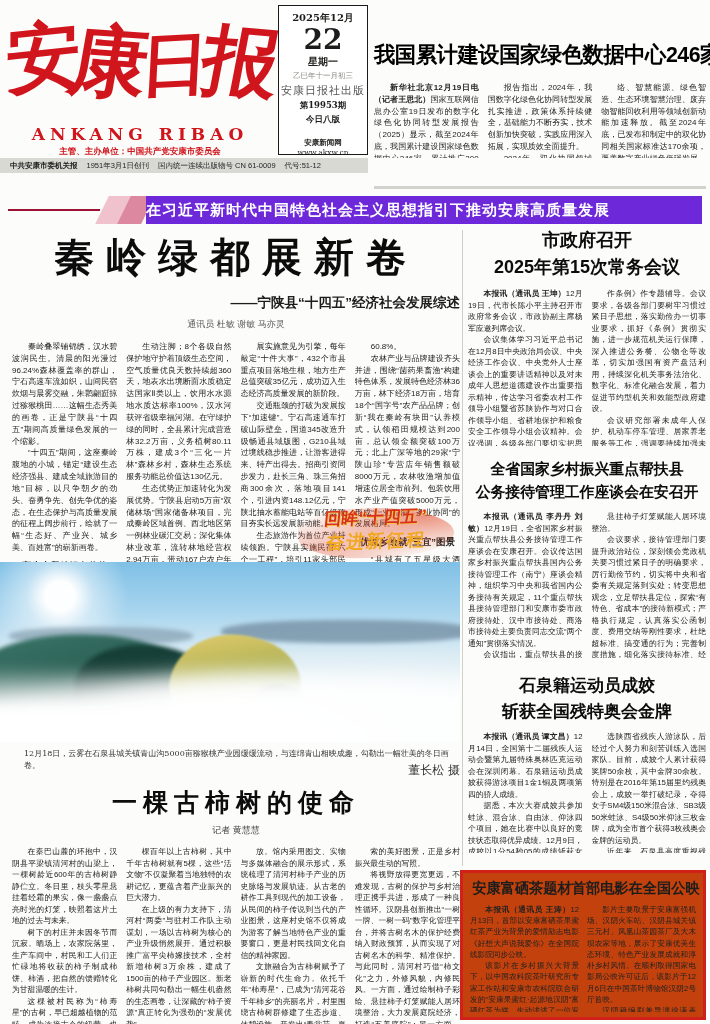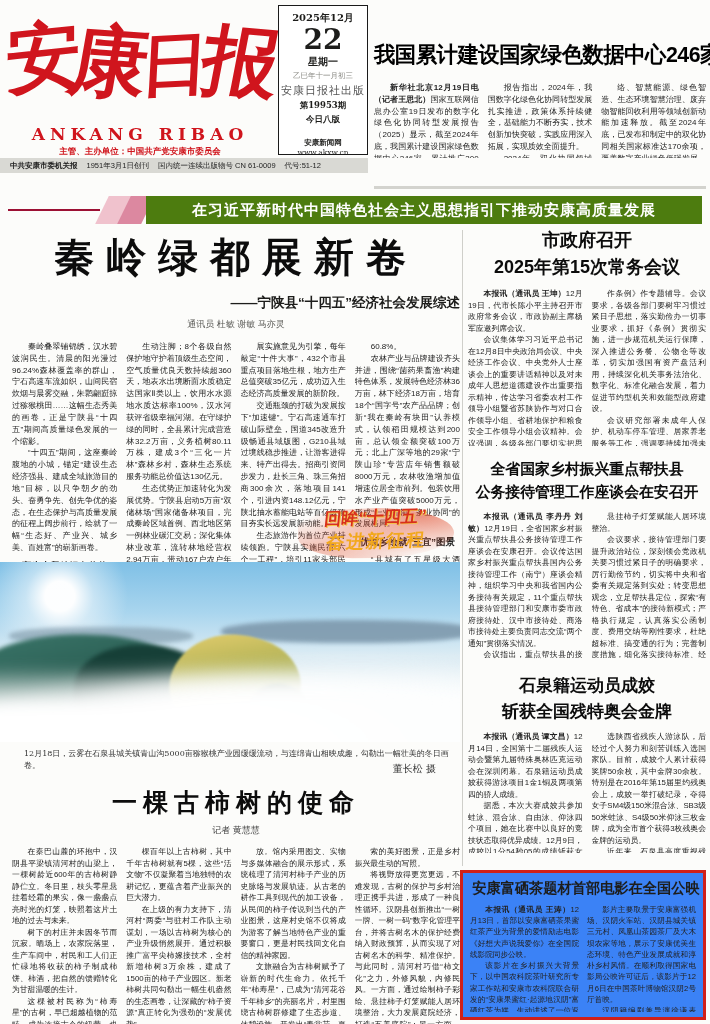--- a/index.html
+++ b/index.html
@@ -38,22 +38,22 @@
   .top-headline{font-size:22px;font-weight:900;letter-spacing:-.5px;transform:scaleX(.97);
         transform-origin:left;white-space:nowrap;color:#000;}
   .top-cols{display:flex;gap:9px;margin-top:12px;height:76px;overflow:hidden;}
   .rule-right{position:absolute;left:374px;top:186px;width:332px;height:3px;background:#d3d3ce;}
   
   .banner-row{position:absolute;left:0;top:196px;width:710px;height:28px;}
   .banner-line{position:absolute;left:8px;top:13px;width:92px;height:2px;background:#9c1034;}
   .pink1,.pink2{position:absolute;top:0;height:28px;width:24px;transform:skewX(-26deg);}
   .pink1{left:102px;background:#f0c2cd;}
   .pink2{left:124px;background:#dc88a0;}
-  .banner-bar{position:absolute;left:146px;top:0;width:556px;height:28px;background:#4d7c0f;color:#fff;
-        font-weight:bold;font-size:15px;line-height:28px;text-align:center;letter-spacing:1px;white-space:nowrap;}
+  .banner-bar{position:absolute;left:146px;top:0;width:556px;height:28px;background:#6d28d9;color:#fff;
+        font-weight:bold;font-size:15px;line-height:28px;text-align:left;letter-spacing:1px;white-space:nowrap;}
   
   .col{flex:1;font-size:8px;line-height:1.48;text-align:justify;color:#222;overflow:hidden;}
   .col p{margin:0;}
   .para{text-indent:2em;}
   .para b{font-weight:bold;}
   .col-subhead{text-align:center;font-weight:bold;font-size:9.5px;margin:5px 0 !important;}
   
   .lead{position:absolute;left:12px;top:230px;width:448px;height:332px;}
   .lead-headline{text-align:center;font-size:40px;font-weight:900;letter-spacing:12px;color:#0c0c0c;
         white-space:nowrap;}
@@ -82,21 +82,21 @@
   .reception .l2{margin-top:4px;}
   .reception .rc-cols{margin-top:9px;height:148px;}
   .athlete{top:674px;}
   .athlete .l1,.athlete .l2{font-size:17px;}
   .athlete .l2{margin-top:3px;}
   .athlete .rc-cols{margin-top:8px;height:122px;}
   .rc-cols{display:flex;gap:9px;overflow:hidden;}
   .rc-cols .col{font-size:7.8px;}
   
   .movie{position:absolute;left:460px;top:870px;width:246px;height:150px;border:3.5px solid #d0201a;
-        background:#3b82f6;box-sizing:border-box;padding:6px 7px;}
+        background:#c2410c;box-sizing:border-box;padding:6px 7px;}
   .movie-head{text-align:center;font-size:14.5px;font-weight:900;white-space:nowrap;transform:scaleX(.98);}
   .movie-cols{display:flex;gap:8px;margin-top:6px;height:108px;overflow:hidden;}
   .movie-cols .col{font-size:7.6px;}
   
   .photo{position:absolute;left:0;top:562px;width:460px;height:180px;overflow:hidden;
         background:linear-gradient(180deg,#7fc0e6 0%,#a9d5ee 28%,#dcecf4 52%,#e3ebee 100%);}
   .sun{position:absolute;inset:0;background:radial-gradient(circle at 13% 19%,rgba(255,255,255,.98) 0 3.5%,rgba(255,255,255,.45) 8%,rgba(255,255,255,0) 16%);}
   .mtn{position:absolute;filter:blur(2px);}
   .mtn-far{left:48%;top:32%;width:56%;height:13%;background:#7a95a9;border-radius:45%;opacity:.85;}
   .mtn-far2{left:2%;top:36%;width:40%;height:10%;background:#86a0b0;border-radius:45%;opacity:.7;}
@@ -107,22 +107,22 @@
         border-radius:55% 40% 30% 45%;transform:rotate(16deg);filter:blur(1px);}
   .fg-trees{left:54%;top:68%;width:14%;height:34%;background:#35522f;border-radius:45% 55% 0 0;filter:blur(1.5px);}
   .clouds{position:absolute;left:-6%;bottom:-16%;width:114%;height:70%;filter:blur(7px);
         background:radial-gradient(ellipse at 12% 75%,#ffffff 0 26%,transparent 55%),
                    radial-gradient(ellipse at 42% 88%,#ffffff 0 30%,transparent 60%),
                    radial-gradient(ellipse at 72% 70%,#fdfefe 0 34%,transparent 62%),
                    radial-gradient(ellipse at 95% 85%,#f6fafc 0 30%,transparent 60%),
                    radial-gradient(ellipse at 55% 55%,rgba(255,255,255,.85) 0 22%,transparent 50%);}
   .caption{position:absolute;left:12px;top:748px;width:436px;font-family:"DejaVu Serif",serif;
         font-size:8px;line-height:1.5;color:#333;margin-left:12px;}
-  .credit{position:absolute;left:0;top:762px;width:436px;text-align:right;
-        font-family:"DejaVu Serif",serif;font-size:10px;color:#333;}
+  .credit{position:absolute;left:24px;top:762px;width:436px;text-align:right;
+        font-family:"DejaVu Serif",serif;font-size:12px;color:#333;}
   
   .persimmon{position:absolute;left:12px;top:786px;width:448px;height:236px;}
   .per-headline{text-align:center;font-size:25px;font-weight:900;letter-spacing:6px;color:#0c0c0c;}
   .per-byline{text-align:center;font-size:9px;color:#444;margin-top:5px;}
   .per-cols{display:flex;gap:9px;margin-top:9px;height:182px;overflow:hidden;}
   .per-cols .col{font-size:7.8px;}
 </style>
 </head>
 <body>
 

